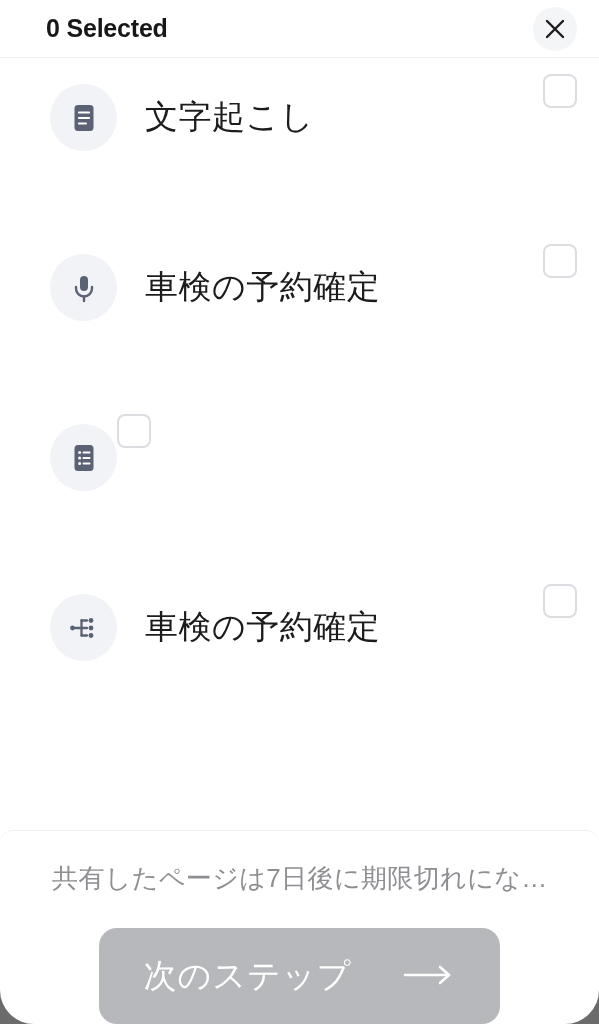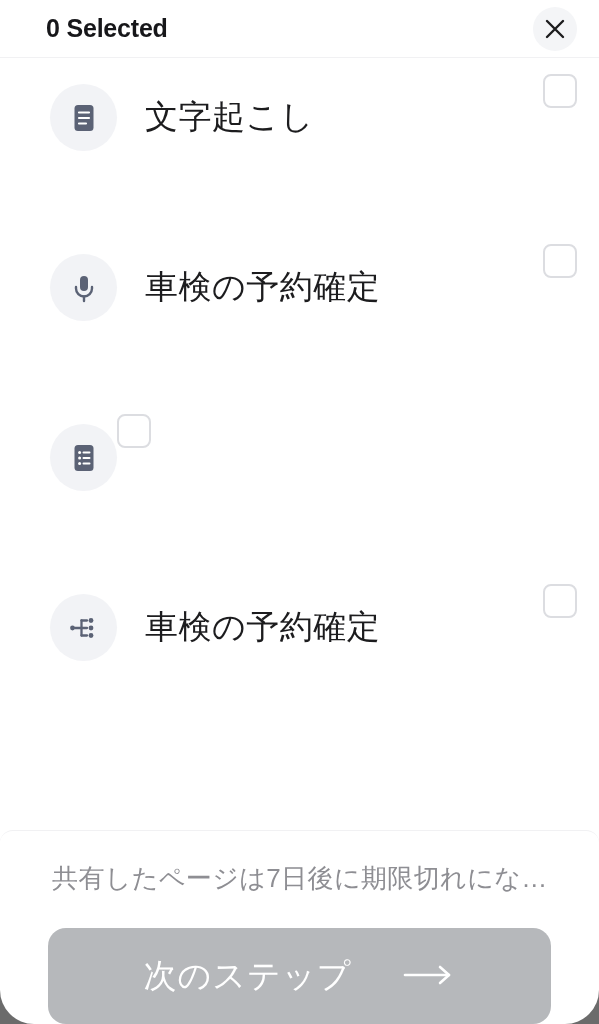--- a/index.html
+++ b/index.html
@@ -131,21 +131,21 @@
     white-space: nowrap;
     overflow: hidden;
   }
 
   .next-step-button {
     display: flex;
     align-items: center;
     justify-content: center;
     gap: 52px;
     margin: 32px auto 0 auto;
-    width: 503px;
+    width: 401px;
     height: 96px;
     border: none;
     border-radius: 18px;
     background: #b6b8bb;
     cursor: default;
     padding: 0;
   }
 
   .next-step-label {
     font-size: 33px;

